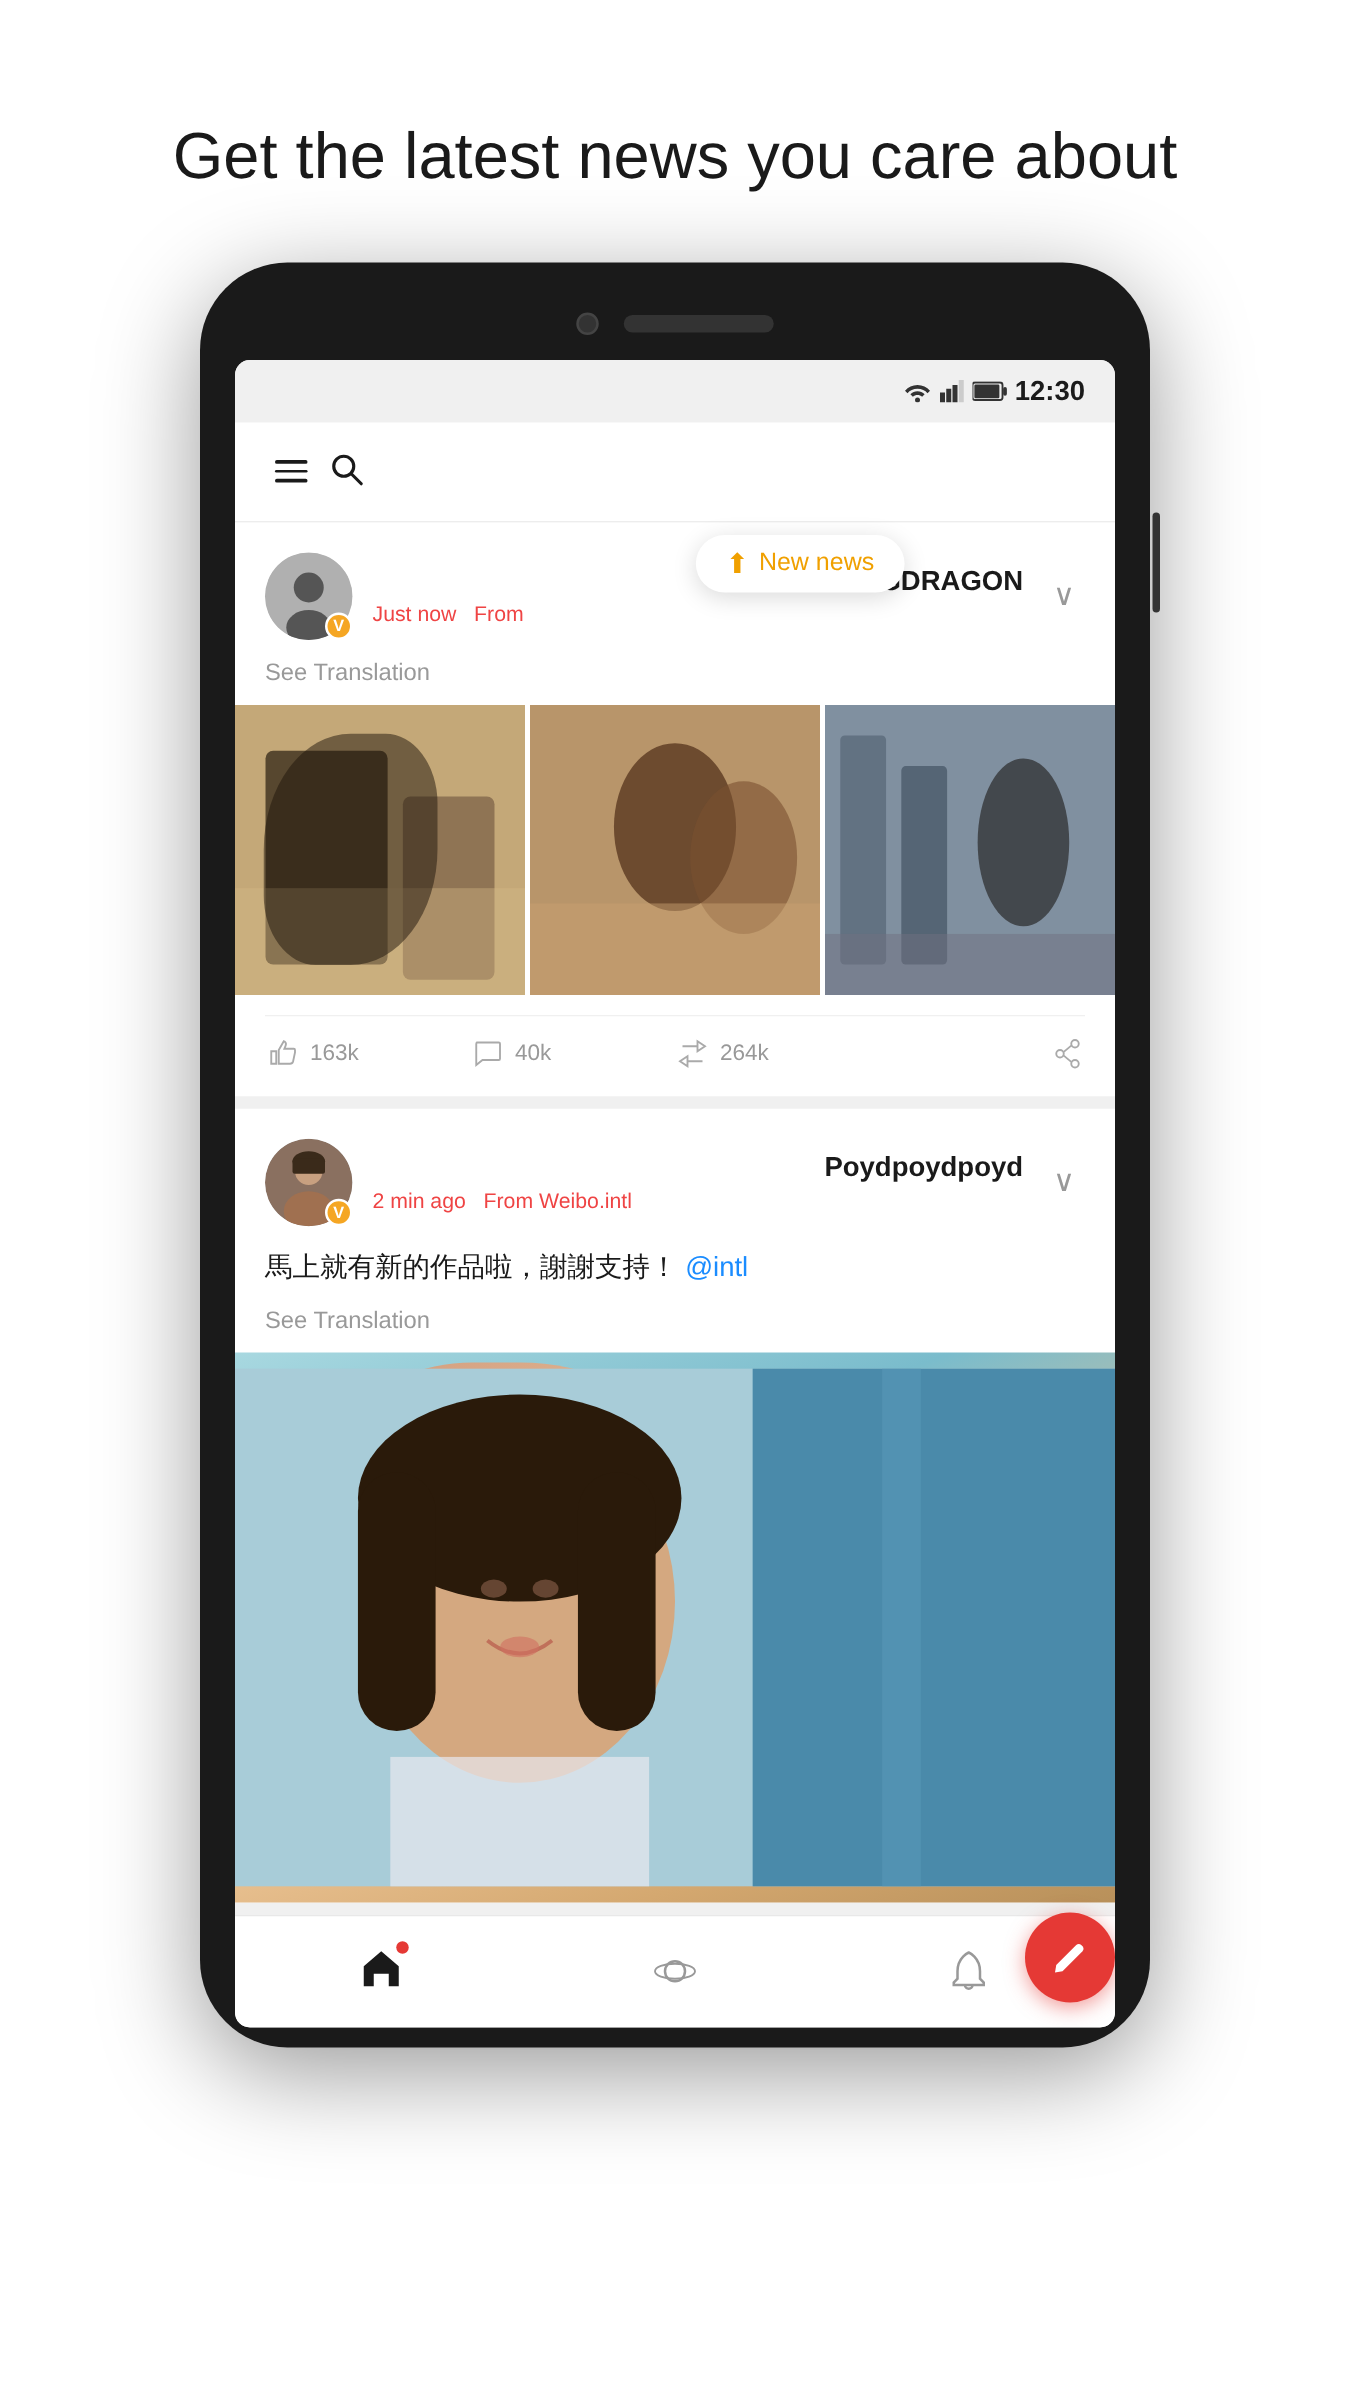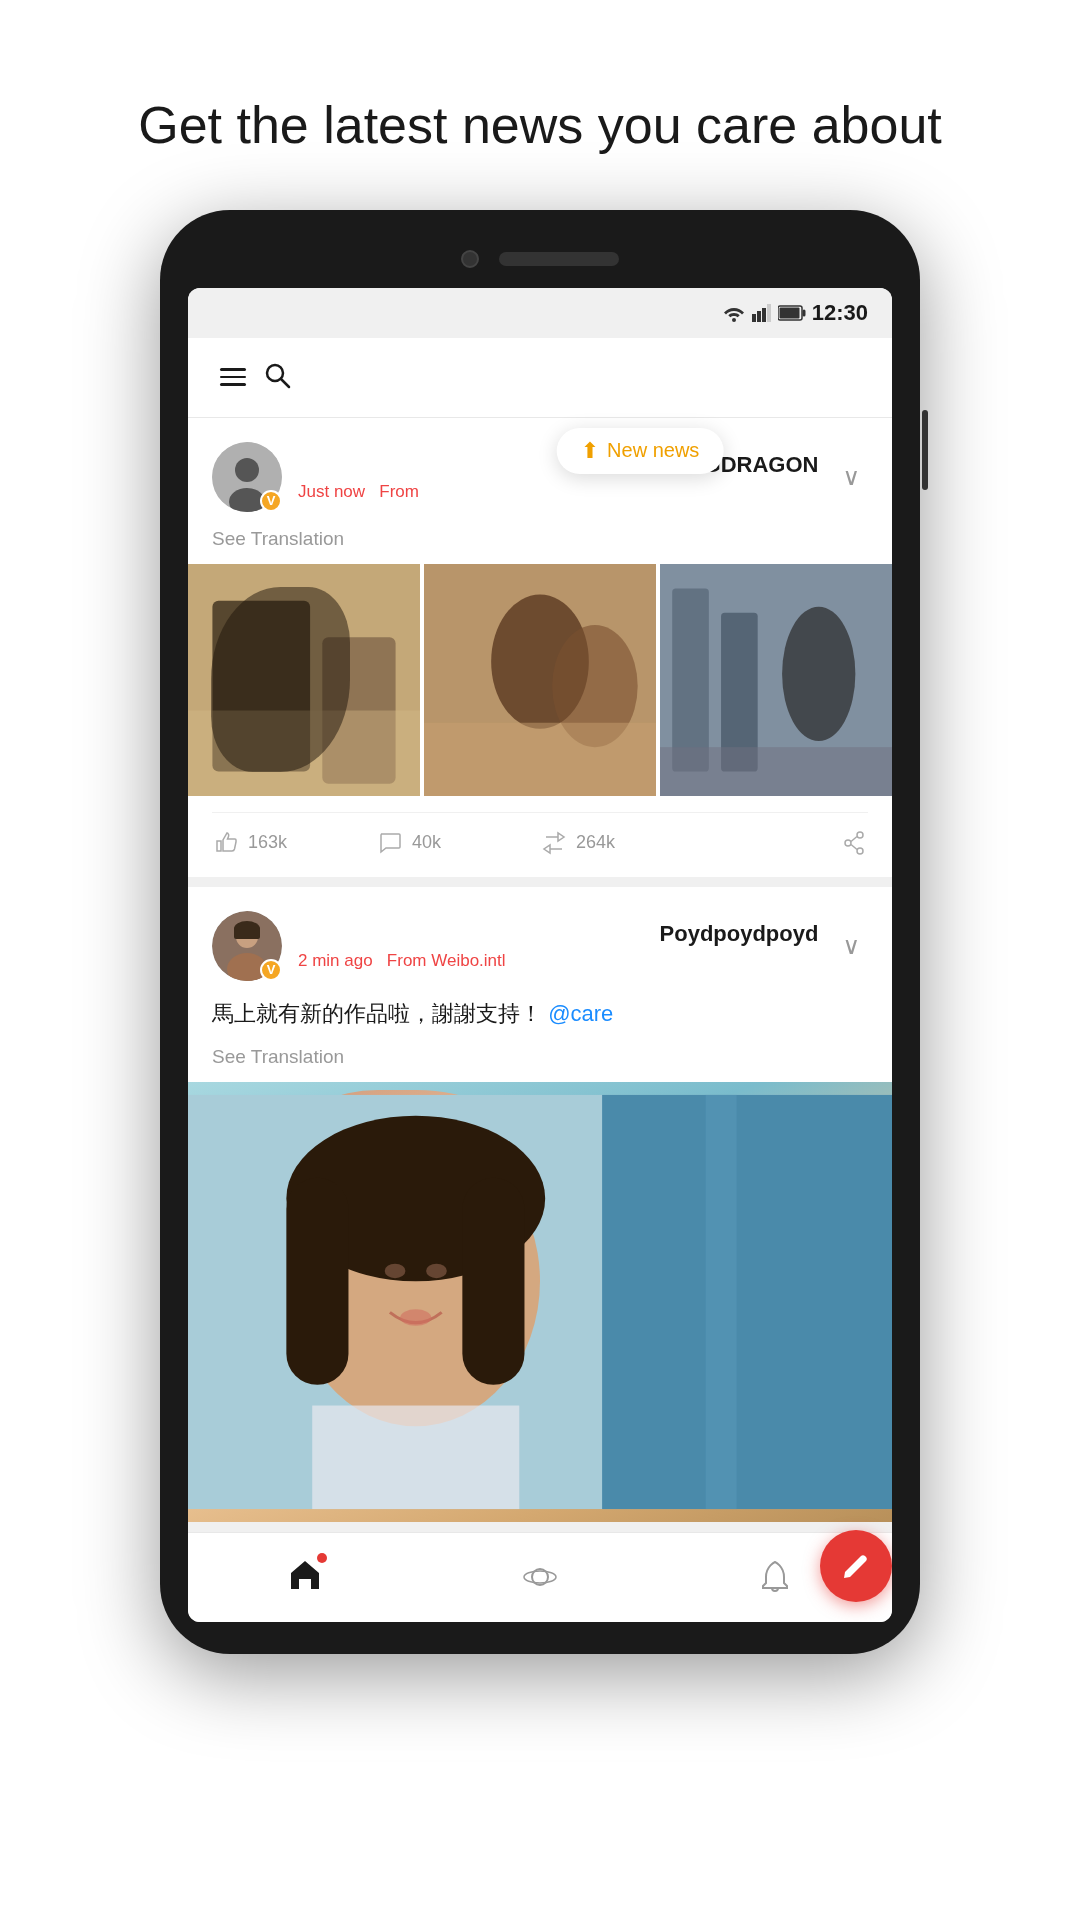--- a/index.html
+++ b/index.html
@@ -22,21 +22,21 @@
       text-align: center;
       padding: 92px 60px 50px;
       line-height: 1.3;
     }
 
     
     .phone-frame {
       width: 760px;
       background: #1a1a1a;
       border-radius: 70px;
-      padding: 40px 28px 32px;
+      padding: 40px 28px 16px;
       box-shadow: 0 20px 80px rgba(0,0,0,0.4);
       position: relative;
     }
 
     .phone-top {
       display: flex;
       justify-content: center;
       align-items: center;
       margin-bottom: 20px;
       gap: 20px;
@@ -565,21 +565,21 @@
             <div class="post-username">Poydpoydpoyd</div>
             <div class="post-time-source">
               <span>2 min ago</span> &nbsp; <span>From Weibo.intl</span>
             </div>
           </div>
           <div class="post-dropdown">∨</div>
         </div>
 
         <div class="post-content">
           <span>馬上就有新的作品啦，謝謝支持！</span>
-          <span class="mention">@care</span>
+          <span class="mention">@intl</span>
         </div>
         <div class="see-translation">See Translation</div>
 
         <div class="image-single">
           <svg width="100%" height="100%" viewBox="0 0 680 400" style="position:absolute;top:0;left:0;">
 
             <rect width="680" height="400" fill="#a8ccd8"></rect>
 
             <rect x="400" y="0" width="280" height="400" fill="#4a8aaa"></rect>
             <rect x="500" y="0" width="30" height="400" fill="#5a9aba" opacity="0.5"></rect>

